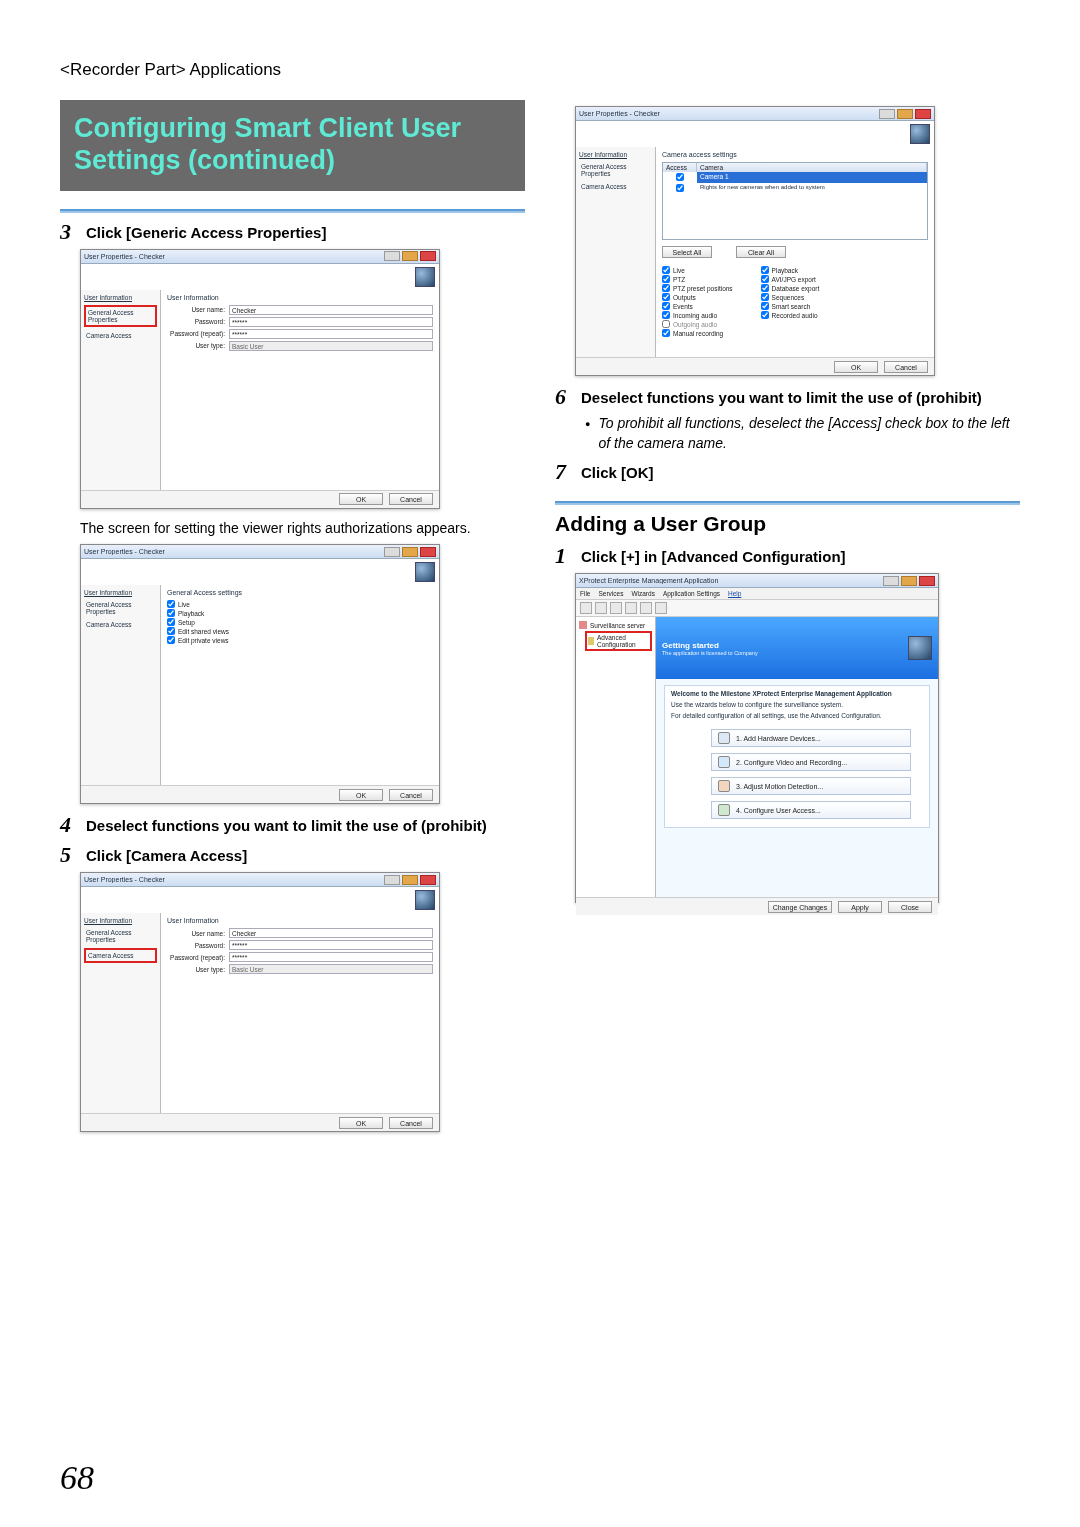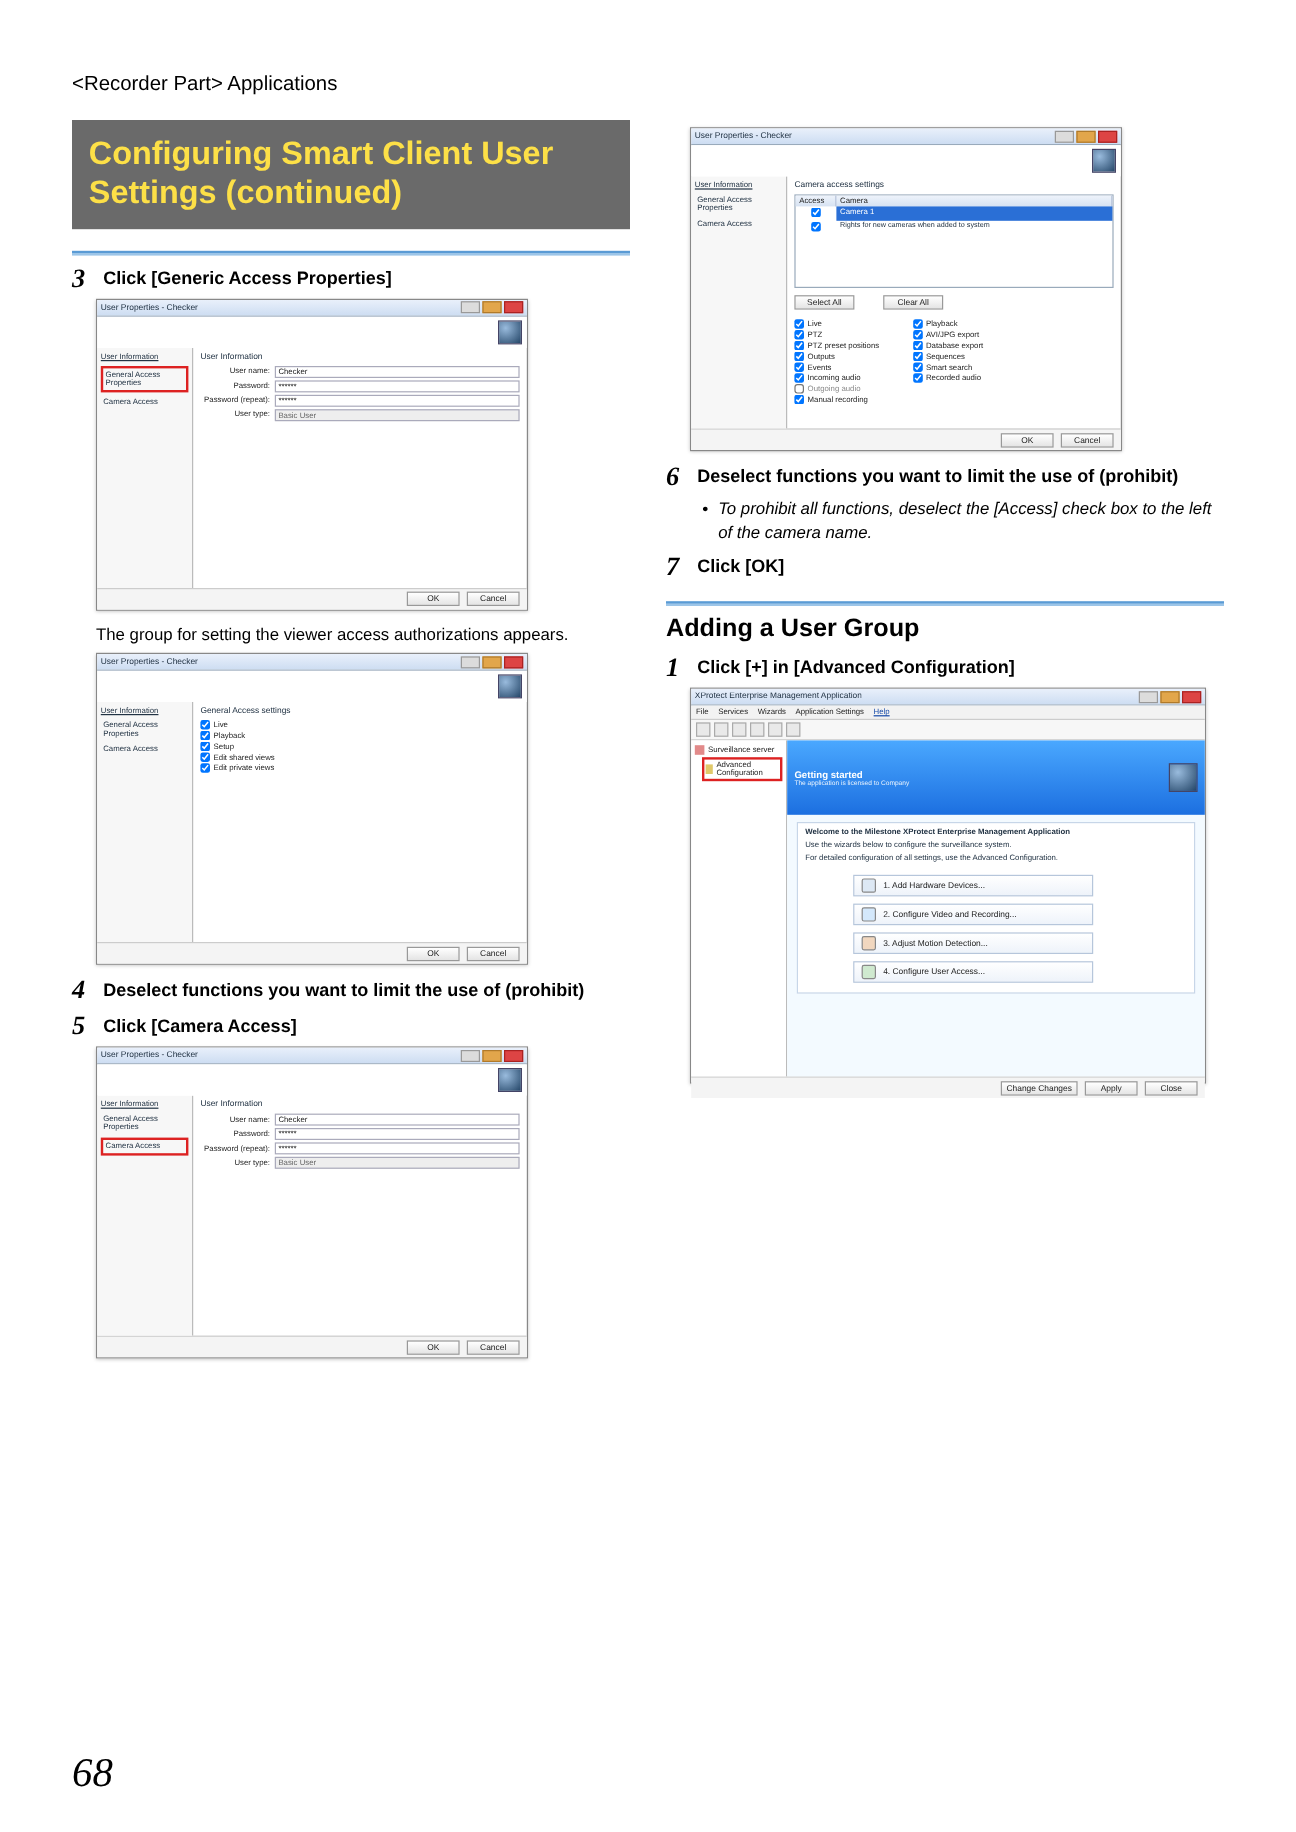--- a/index.html
+++ b/index.html
@@ -17,21 +17,21 @@
     margin-bottom: 20px;
     font-weight: 400;
   }
   .cols {
     display: flex;
     gap: 30px;
   }
   .col { flex: 1; min-width: 0; }
   .title-bar {
     background: #6a6a6a;
-    color: #fde047;
+    color: #5eead4;
     padding: 12px 14px 14px 14px;
     margin-bottom: 18px;
   }
   .title-bar h1 {
     font-size: 27px;
     font-weight: bold;
     line-height: 1.2;
   }
   .section-rule {
     height: 4px;
@@ -154,21 +154,21 @@
   .mw-cam-th > div { padding: 1px 3px; border-right: 1px solid #b7c4da; }
   .mw-cam-row { display: flex; font-size: 6.5px; }
   .mw-cam-row > div { padding: 1px 3px; }
   .mw-cam-row .sel { background: #2a6fd6; color: #fff; }
   .mw-note { font-size: 6px; color: #234; padding: 2px 3px; }
   .mw-btnrow { display: flex; gap: 24px; margin: 4px 0 6px 0; }
   .mw-cb-cols { display: flex; gap: 28px; }
   .mw-cb-greyed { color: #8a8a8a; }
 
   
-  .mgmt { width: 430px; height: 330px; }
+  .mgmt { width: 364px; height: 330px; }
   .mgmt .mw-body { height: 280px; }
   .mgmt .mw-sidebar { width: 80px; }
   .mgmt .mg-tree { font-size: 6.5px; display: flex; flex-direction: column; gap: 2px; }
   .mgmt .mg-node { display: flex; align-items: center; gap: 3px; }
   .mgmt .mg-ico { width: 8px; height: 8px; background: #6bb36b; }
   .mgmt .mg-ico.f { background: #e0c96a; }
   .mgmt .mg-ico.p { background: #e28a8a; }
   .mgmt .mg-node.hl { border: 2px solid #d22; padding: 1px; }
   .mgmt .mg-main { flex: 1; background: #f3faff; display: flex; flex-direction: column; }
   .mgmt .mg-hero {
@@ -259,21 +259,21 @@
               <div class="mw-field grey">Basic User</div>
             </div>
         </div>
       </div>
       <div class="mw-footer">
         <div class="mw-fbtn">OK</div>
         <div class="mw-fbtn">Cancel</div>
       </div>
     </div>
 
-    <div class="body-text">The group for setting the viewer access authorizations appears.</div>
+    <div class="body-text">The screen for setting the viewer rights authorizations appears.</div>
 
     <div class="mock-window" style="width:360px;">
       <div class="mw-titlebar">
         <div class="mw-title">User Properties - Checker</div>
         <div class="mw-btns">
           <div class="mw-btn"></div>
           <div class="mw-btn max"></div>
           <div class="mw-btn close"></div>
         </div>
       </div>

